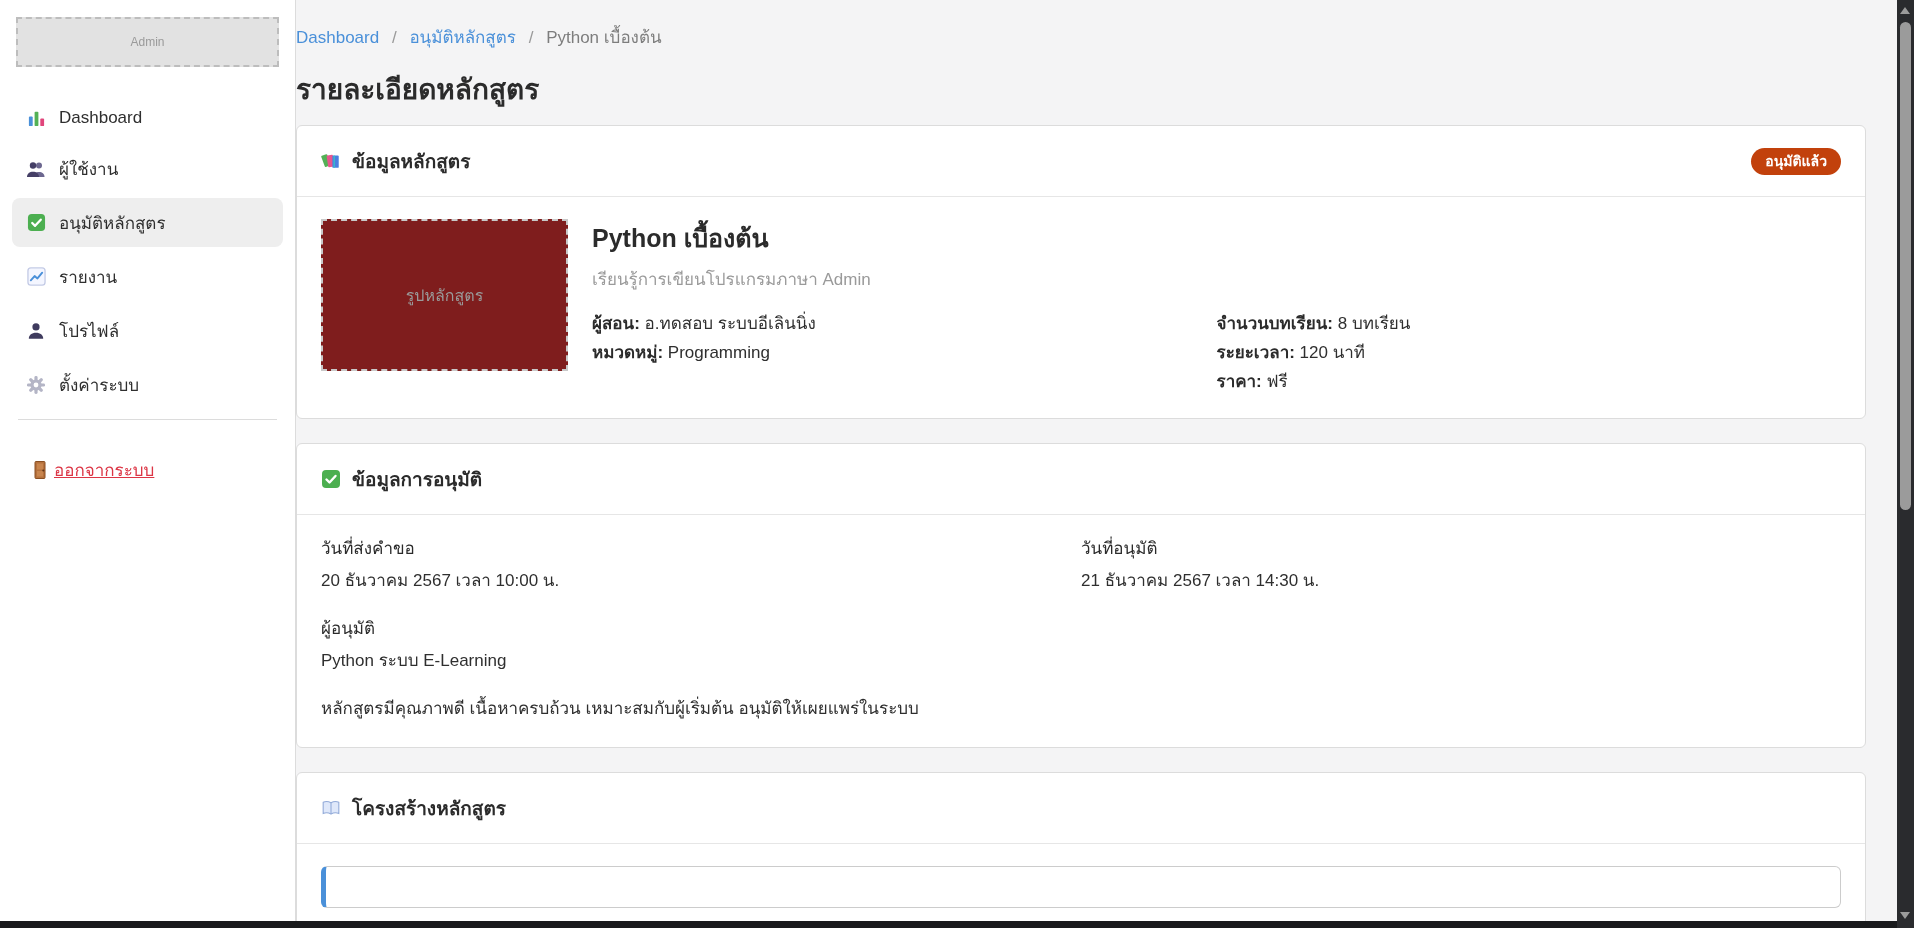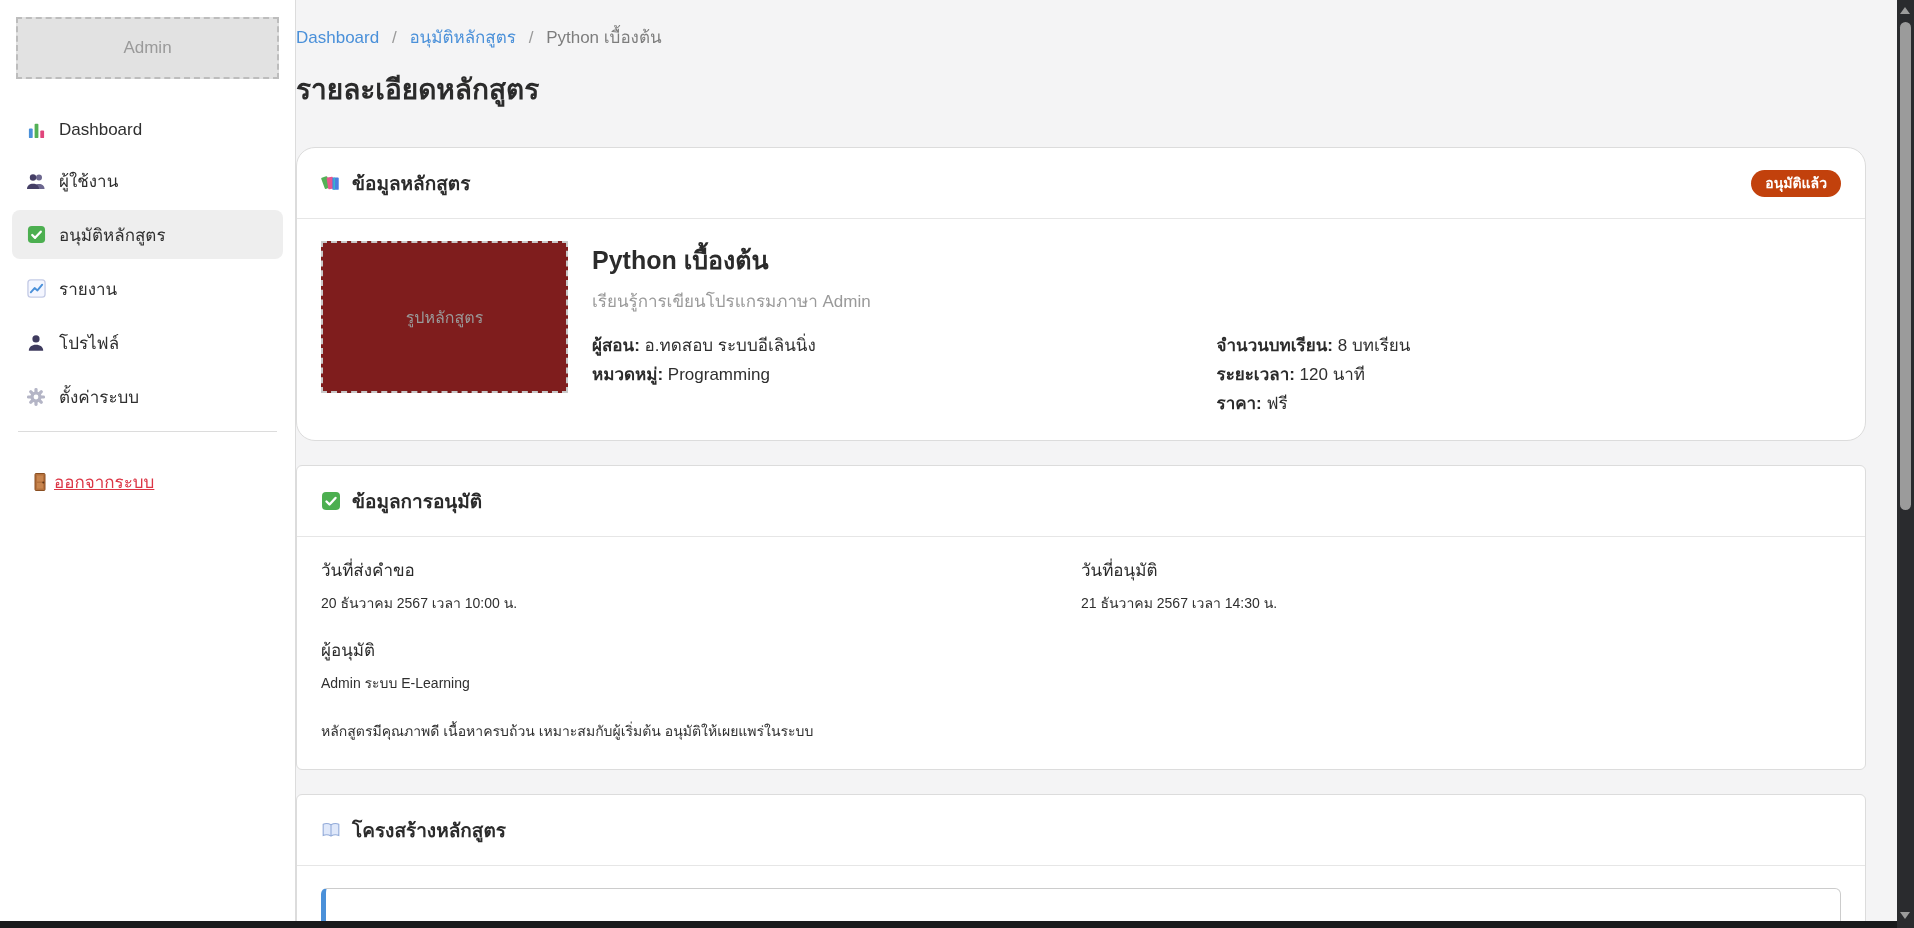--- a/index.html
+++ b/index.html
@@ -9,23 +9,23 @@
     background:#f4f4f5; color:#333;
     font-family:"Liberation Sans","DejaVu Sans",sans-serif;
   }
 
   
   .sidebar {
     position:fixed; left:0; top:0; bottom:0; width:296px;
     background:#ffffff; border-right:1px solid #dcdcdc; z-index:10;
   }
   .logo-box {
-    margin:17px 16px 0; height:62px; background:#e2e2e2;
+    margin:17px 16px 0; height:50px; background:#e2e2e2;
     border:2px dashed #bdbdbd; display:flex; align-items:center; justify-content:center;
-    color:#9a9a9a; font-size:17px;
+    color:#9a9a9a; font-size:12px;
   }
   .menu { margin-top:30px; }
   .menu-item {
     display:flex; align-items:center; gap:13px;
     margin:0 12px 5px; padding:11px 14px; border-radius:8px;
     font-size:17px; color:#2f2f2f; cursor:pointer;
   }
   .menu-item.active { background:#eeeeee; }
   .mi-icon { width:20px; height:20px; flex:none; display:flex; align-items:center; justify-content:center; }
   .sidebar-divider { height:1px; background:#dcdcdc; margin:10px 18px 0; }
@@ -41,21 +41,21 @@
   .breadcrumb { font-size:17px; color:#8a8a8a; line-height:22px; }
   .crumb-link { color:#4a90d9; text-decoration:none; cursor:pointer; }
   .crumb-sep { margin:0 8px; color:#9a9a9a; }
   .crumb-current { color:#7d7d7d; }
 
   .page-title { font-size:28px; font-weight:bold; color:#2b2b2b; margin:22px 0 0; line-height:38px; }
 
   .card {
     background:#fff; border:1px solid #dcdcdc; border-radius:6px; margin-top:24px;
   }
-  .card.first { margin-top:38px;border-radius:19px; }
+  .card.first { margin-top:16px; }
   .card-header {
     display:flex; align-items:center; gap:11px;
     padding:20px 24px; border-bottom:1px solid #e6e6e6;
     font-size:19px; font-weight:bold; color:#2b2b2b;
   }
   .badge-approved {
     margin-left:auto; background:#c2410c; color:#fff;
     font-size:14px; font-weight:bold; padding:5px 14px; border-radius:14px; line-height:17px;
   }
   .card-body { padding:22px 24px; }
@@ -73,21 +73,21 @@
   .details-grid {
     display:grid; grid-template-columns:1fr 1fr; margin-top:18px;
     font-size:17px; line-height:29px; color:#2f2f2f;
   }
   .details-grid b { color:#2b2b2b; }
 
   .approval-grid { display:grid; grid-template-columns:1fr 1fr; }
   .field { margin-bottom:24px; }
   .field:last-child { margin-bottom:4px; }
   .field-label { font-weight:normal; font-size:17px; color:#2b2b2b; line-height:24px; }
-  .field-value { margin-top:8px; font-size:14px; color:#2f2f2f; line-height:24px; }
+  .field-value { margin-top:8px; font-size:17px; color:#2f2f2f; line-height:24px; }
 
   .lesson-item {
     height:42px; background:#fff;
     border:1px solid #ccc; border-left:5px solid #4a90d9; border-radius:6px;
   }
 
   
   .bottom-band { position:fixed; left:0; right:0; bottom:0; height:7px; background:#191a1c; z-index:50; }
 
   
@@ -264,21 +264,21 @@
           <div class="field-label">วันที่ส่งคำขอ</div>
           <div class="field-value">20 ธันวาคม 2567 เวลา 10:00 น.</div>
         </div>
         <div class="field">
           <div class="field-label">วันที่อนุมัติ</div>
           <div class="field-value">21 ธันวาคม 2567 เวลา 14:30 น.</div>
         </div>
       </div>
       <div class="field">
         <div class="field-label">ผู้อนุมัติ</div>
-        <div class="field-value">Admin ระบบ E-Learning</div>
+        <div class="field-value">Python ระบบ E-Learning</div>
       </div>
       <div class="field">
         <div class="field-value">หลักสูตรมีคุณภาพดี เนื้อหาครบถ้วน เหมาะสมกับผู้เริ่มต้น อนุมัติให้เผยแพร่ในระบบ</div>
       </div>
     </div>
   </section>
 
   <section class="card">
     <div class="card-header">
       <span class="mi-icon">

